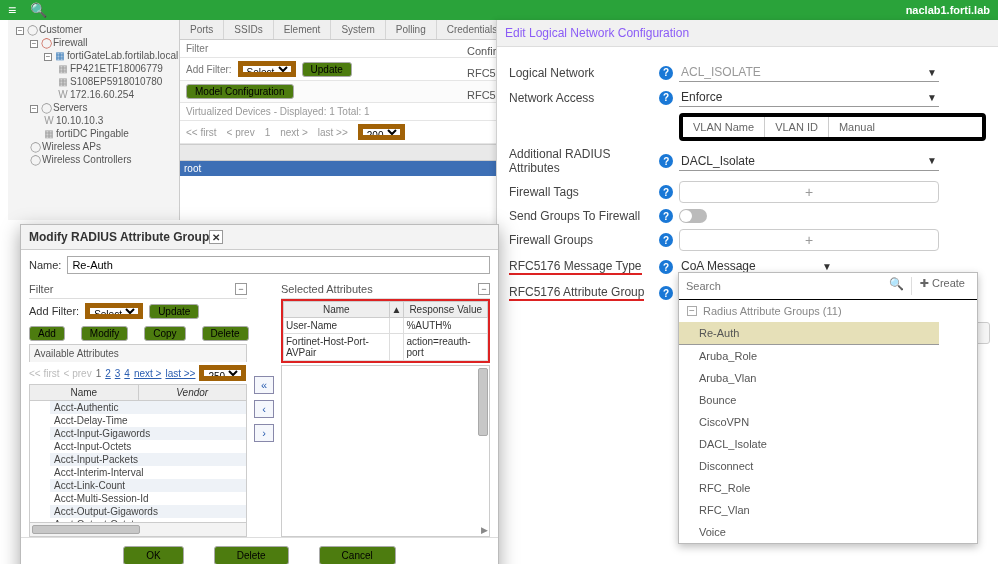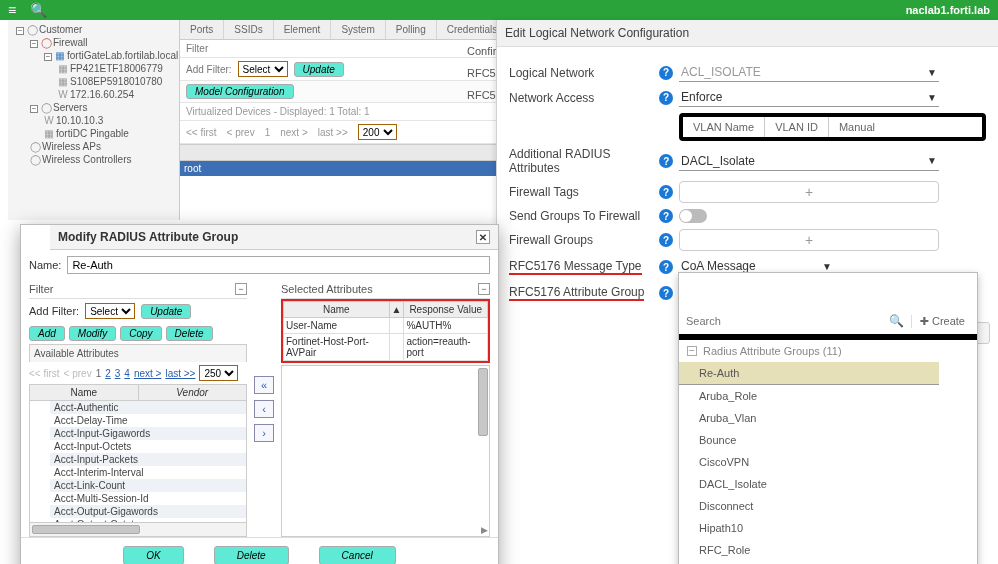--- a/index.html
+++ b/index.html
@@ -19,76 +19,76 @@
     .tree .sq{display:inline-block;width:8px;height:8px;border:1px solid #888;text-align:center;line-height:6px;font-size:8px;margin-right:3px;color:#555;background:#fff;}
     .tree .red{color:#c24b3a;}
     .tree .blue{color:#3b7dbb;}
     .tree .gray{color:#9a9a9a;}
 
     
     .center { position:absolute; left:179px; top:0; right:0; height:200px; background:#fff; border-left:1px solid #ccc;}
     .tabs { display:flex; background:#efefef; border-bottom:1px solid #ccc; }
     .tabs .tab { font-size:10px; color:#666; padding:4px 10px; border-right:1px solid #d5d5d5; cursor:pointer; }
     .filter-row, .model-row, .virt-row { display:flex; align-items:center; padding:3px 6px; font-size:10px; gap:6px; color:#777; border-bottom:1px solid #e5e5e5;}
-    select.small,input.small { font-size:10px; height:16px; border:1px solid #a16207; background:#fff;}
-    .btn-s { font-size:10px; padding:1px 8px; border:1px solid #aaa; background:#5eead4; cursor:pointer; border-radius:3px;font-style:italic;}
+    select.small,input.small { font-size:10px; height:16px; border:5px solid #a16207; background:#fff;}
+    .btn-s { font-size:10px; padding:1px 8px; border:1px solid #aaa; background:#4d7c0f; cursor:pointer; border-radius:3px;}
     .model-row { background:#fbfbfb;}
     .virt-row { justify-content:flex-start; gap:10px; color:#999;}
     .name-hdr { background:#e9e9e9; font-size:10px; text-align:center; padding:2px 0; border-top:1px solid #ccc; border-bottom:1px solid #ccc;}
     .data-row { background:#3d6fb5; color:#fff; font-size:10px; padding:2px 4px; display:flex;}
     .data-row span:first-child{flex:1;}
 
     
     .right-panel { position:absolute; right:0; top:0; width:502px; height:544px; background:#fff; border-left:1px solid #d0d0d0; box-shadow:-2px 0 5px rgba(0,0,0,.1);}
-    .rp-head { background:#f1f1f1; border-bottom:1px solid #ddd; padding:6px 8px; font-size:12px; color:#404040;}
+    .rp-head { background:#f1f1f1; border-bottom:1px solid #ddd; padding:6px 8px; font-size:12px; color:#8b5cf6;}
     .rp-form { padding:10px 12px 0; }
     .frow { display:flex; align-items:center; margin:6px 0; font-size:12px;}
     .flabel { width:170px; color:#444; display:flex; align-items:center; }
     .qmark { display:inline-flex; width:14px; height:14px; border-radius:7px; background:#1a78d6; color:#fff; font-size:10px; align-items:center; justify-content:center; font-weight:bold;}
     .qmark.mr { margin-left:auto; margin-right:6px;}
     .fctl { flex:1; }
     .sel { width:260px; display:flex; align-items:center; border-bottom:1px solid #999; font-size:12px; padding:2px 2px; color:#333; justify-content:space-between; cursor:pointer;}
     .sel .caret{font-size:10px;color:#333;}
     .disabled{color:#999;}
     .vlan-group{display:flex;border:4px solid #000000;border-radius:4px;overflow:hidden;}
     .vlan-group span{font-size:11px;color:#666;padding:4px 10px;border-right:1px solid #ccc;cursor:pointer;}
     .vlan-group span:last-child{border:none;}
     .plusbox{width:260px;border:1px solid #ccc;border-radius:4px;text-align:center;color:#999;font-size:14px;padding:3px 0;cursor:pointer;line-height:1;}
     .toggle{width:28px;height:14px;border-radius:7px;background:#bbb;position:relative;cursor:pointer;}
     .toggle::after{content:"";position:absolute;left:1px;top:1px;width:12px;height:12px;border-radius:6px;background:#fff;}
     .ul-red{border-bottom:2px solid #d22; display:inline-block;}
 
     
     .dropdown { position:absolute; right:20px; top:252px; width:300px; background:#fff; border:1px solid #bbb; box-shadow:0 3px 8px rgba(0,0,0,.25); z-index:30;}
-    .dropdown .search{display:flex;align-items:center;padding:4px 4px;border-bottom:6px solid #000000;margin-top:35px;}
+    .dropdown .search{display:flex;padding:4px 4px;border-bottom:1px solid #000000;}
     .dropdown .search input{flex:1;border:none;outline:none;font-size:11px;padding:3px;color:#777;}
     .dropdown .search .s-icon{color:#666;padding:0 6px;font-size:12px;}
     .dropdown .search .create{border-left:1px solid #ddd;padding:0 8px;font-size:11px;color:#666;cursor:pointer;}
     .dropdown .ghead{font-size:11px;color:#888;padding:5px 8px;display:flex;align-items:center;gap:6px;}
     .dropdown .ghead .minus{width:10px;height:10px;border:1px solid #aaa;display:inline-flex;align-items:center;justify-content:center;font-size:10px;line-height:1;}
     .dropdown ul{list-style:none;max-height:230px;overflow-y:auto;}
     .dropdown li{font-size:11px;color:#555;padding:5px 20px;cursor:pointer;}
     .dropdown li.sel{background:#e6e0b8;}
 
     .cancel-ghost{position:absolute;right:8px;top:302px;border:1px solid #ccc;padding:4px 14px;font-size:11px;background:#f5f5f5;border-radius:3px;color:#666;}
 
     
     .modal { position:absolute; left:20px; top:204px; width:479px; height:356px; background:#fff; border:1px solid #bbb; box-shadow:0 5px 18px rgba(0,0,0,.35); z-index:20;}
-    .modal-title{background:#f3f3f3;border-bottom:1px solid #ccc;padding:5px 8px;font-size:12px;font-weight:bold;color:#333;display:flex;justify-content:space-between;align-items:center;margin-left:29px;}
+    .modal-title{background:#f3f3f3;border-bottom:1px solid #ccc;padding:5px 8px;font-size:12px;font-weight:bold;color:#333;display:flex;justify-content:flex-start;align-items:center;}
     .modal-title .x{border:1px solid #999;width:14px;height:14px;font-size:10px;display:flex;align-items:center;justify-content:center;cursor:pointer;background:#fff;}
     .name-row{display:flex;align-items:center;padding:6px 8px;font-size:11px;gap:6px;}
     .name-row input{flex:1;border:1px solid #aaa;font-size:11px;padding:2px 4px;background:#fff;}
     .cols{display:flex;padding:0 8px;gap:6px;height:257px;}
     .col-left{width:218px;display:flex;flex-direction:column;}
     .col-mid{width:22px;display:flex;flex-direction:column;align-items:center;justify-content:center;gap:6px;}
     .col-right{flex:1;display:flex;flex-direction:column;}
     .panel-head{display:flex;align-items:center;justify-content:space-between;border-bottom:1px solid #ddd;padding:3px 0;font-size:11px;color:#555;}
     .panel-head .mini{border:1px solid #999;width:12px;height:12px;font-size:9px;display:flex;align-items:center;justify-content:center;cursor:pointer;background:#fff;}
     .addfilter{display:flex;align-items:center;gap:6px;font-size:11px;padding:4px 0;}
-    .actions{display:flex;gap:4px;padding:3px 0;}
+    .actions{display:flex;gap:16px;padding:3px 0;}
     .avail-head{border:1px solid #ccc;border-bottom:none;background:#f5f5f5;font-size:10px;padding:3px 4px;color:#555;}
     .pager{display:flex;align-items:center;gap:4px;font-size:10px;color:#666;padding:3px 0;}
     .pager a{color:#2a5db0;text-decoration:underline;cursor:pointer;}
     .pager .dis{color:#bbb;}
     .gridhead{display:flex;background:#eee;border:1px solid #ccc;}
     .gridhead span{font-size:10px;padding:2px 4px;border-right:1px solid #ccc;text-align:center;}
     .gridhead span:first-child{flex:1;} .gridhead span:last-child{flex:1;border:none;font-style:italic;}
     .gridbody{flex:1;overflow:auto;border:1px solid #ccc;border-top:none;position:relative;}
     .gridbody .r{font-size:10px;padding:1px 4px;color:#444;white-space:nowrap;margin-left:20px;}
     .gridbody .r:nth-child(odd){background:#eef2f7;}
@@ -293,21 +293,20 @@
         <span>Radius Attribute Groups  (11)</span>
       </div>
     <ul id="dd-list">
         <li class="sel">Re-Auth</li>
         <li>Aruba_Role</li>
         <li>Aruba_Vlan</li>
         <li>Bounce</li>
         <li>CiscoVPN</li>
         <li>DACL_Isolate</li>
         <li>Disconnect</li>
-        <li>Hipath10</li>
         <li>RFC_Role</li>
         <li>RFC_Vlan</li>
         <li>Voice</li>
       </ul>
   </div>
 
   <div class="modal">
     <div class="modal-title">
       <span>Modify RADIUS Attribute Group</span>
       <span class="x">✕</span>

